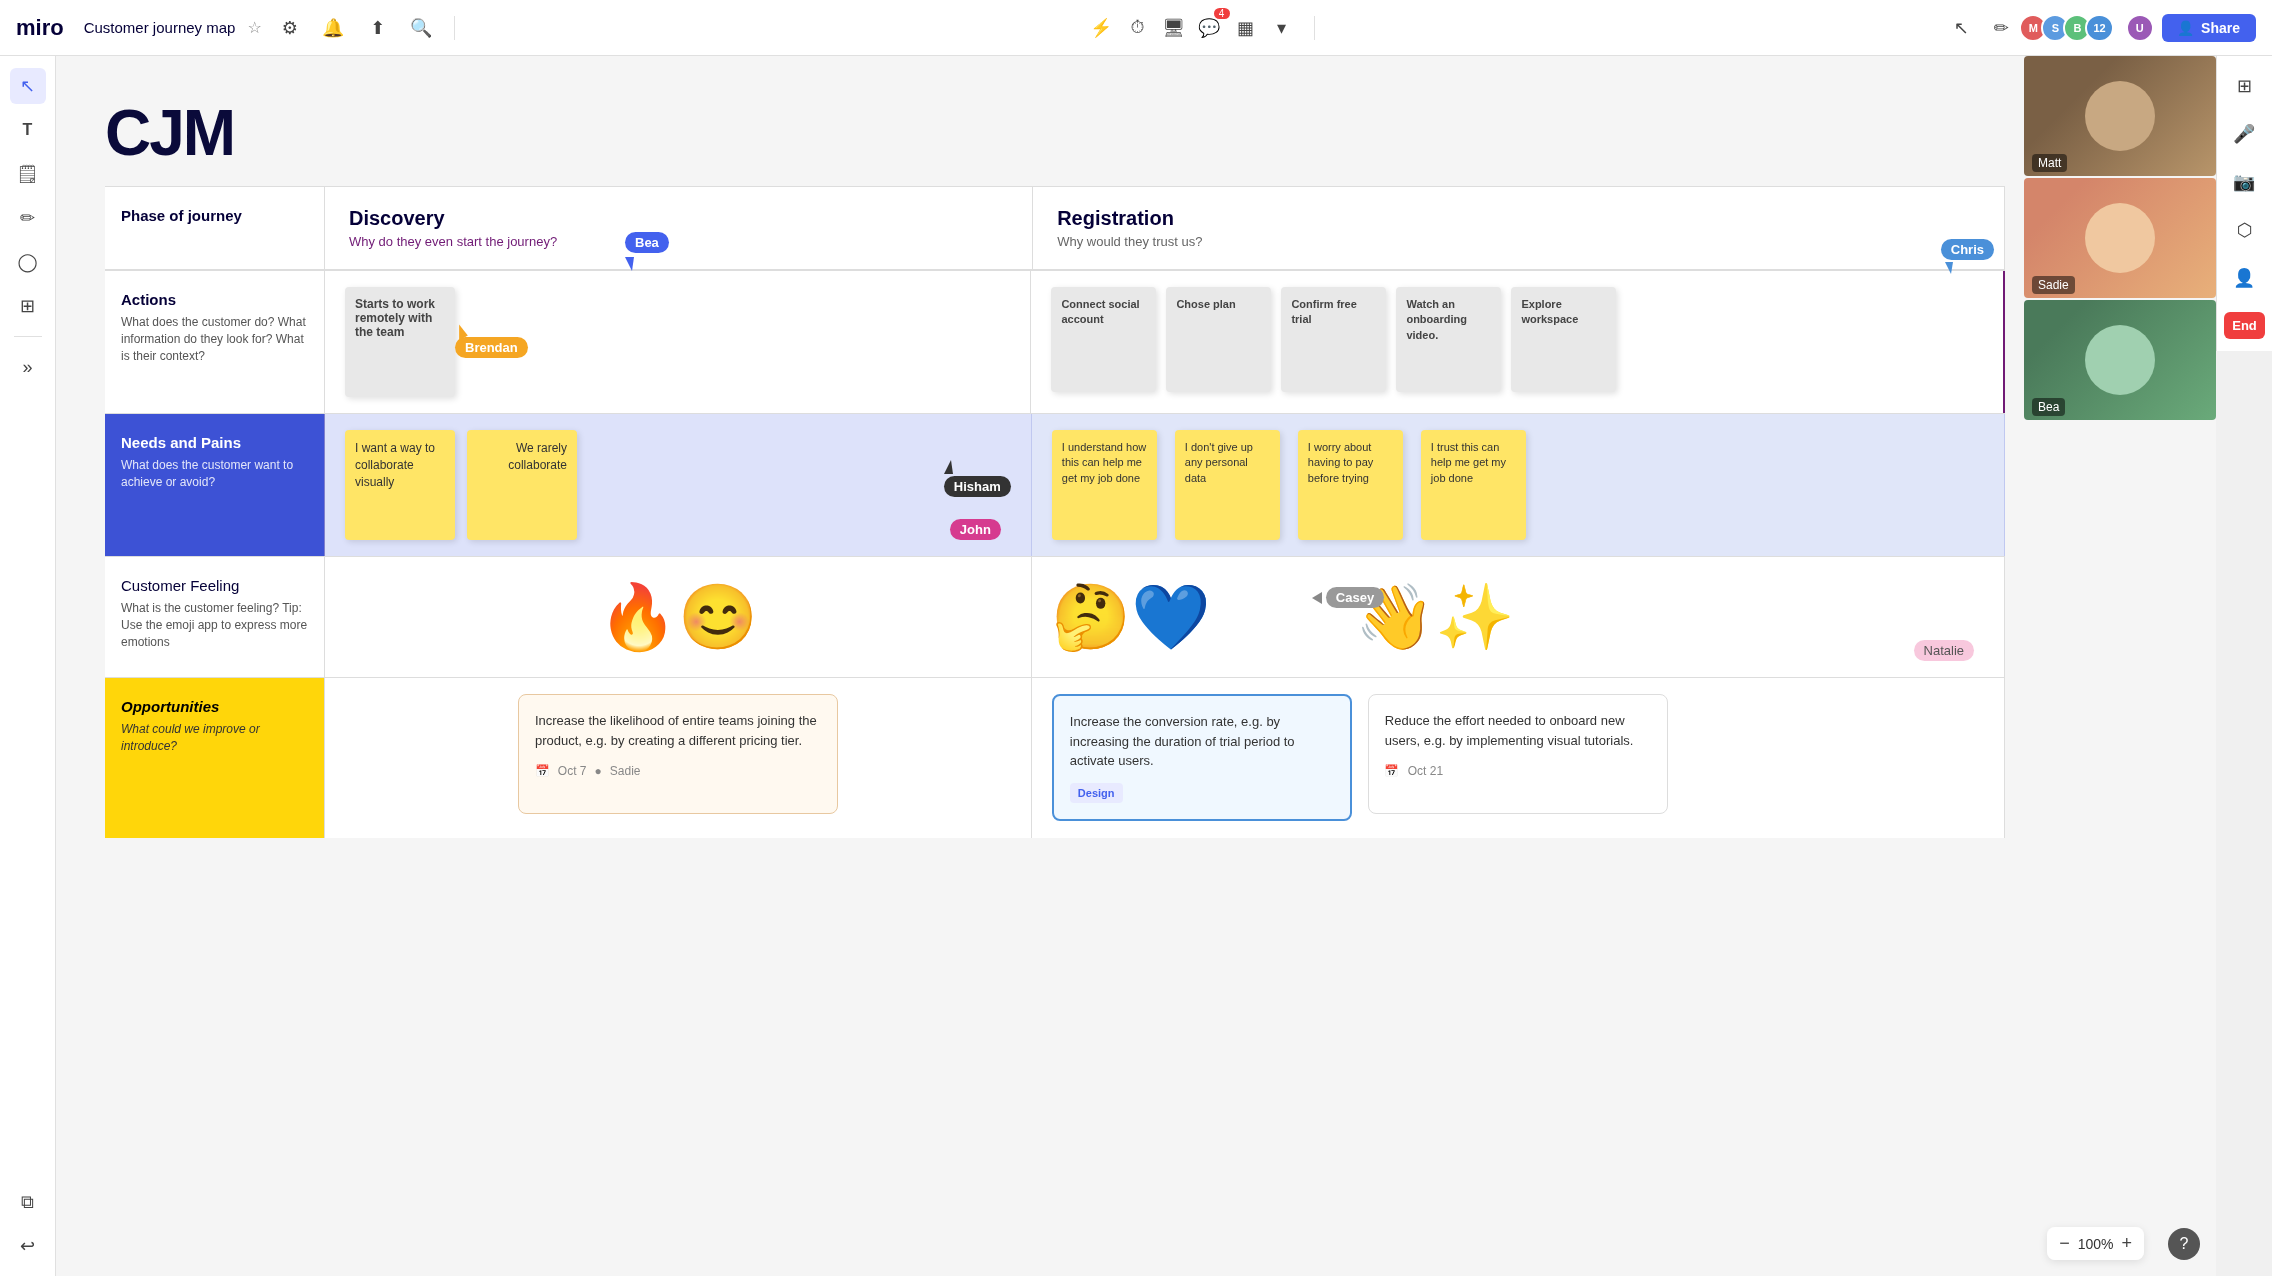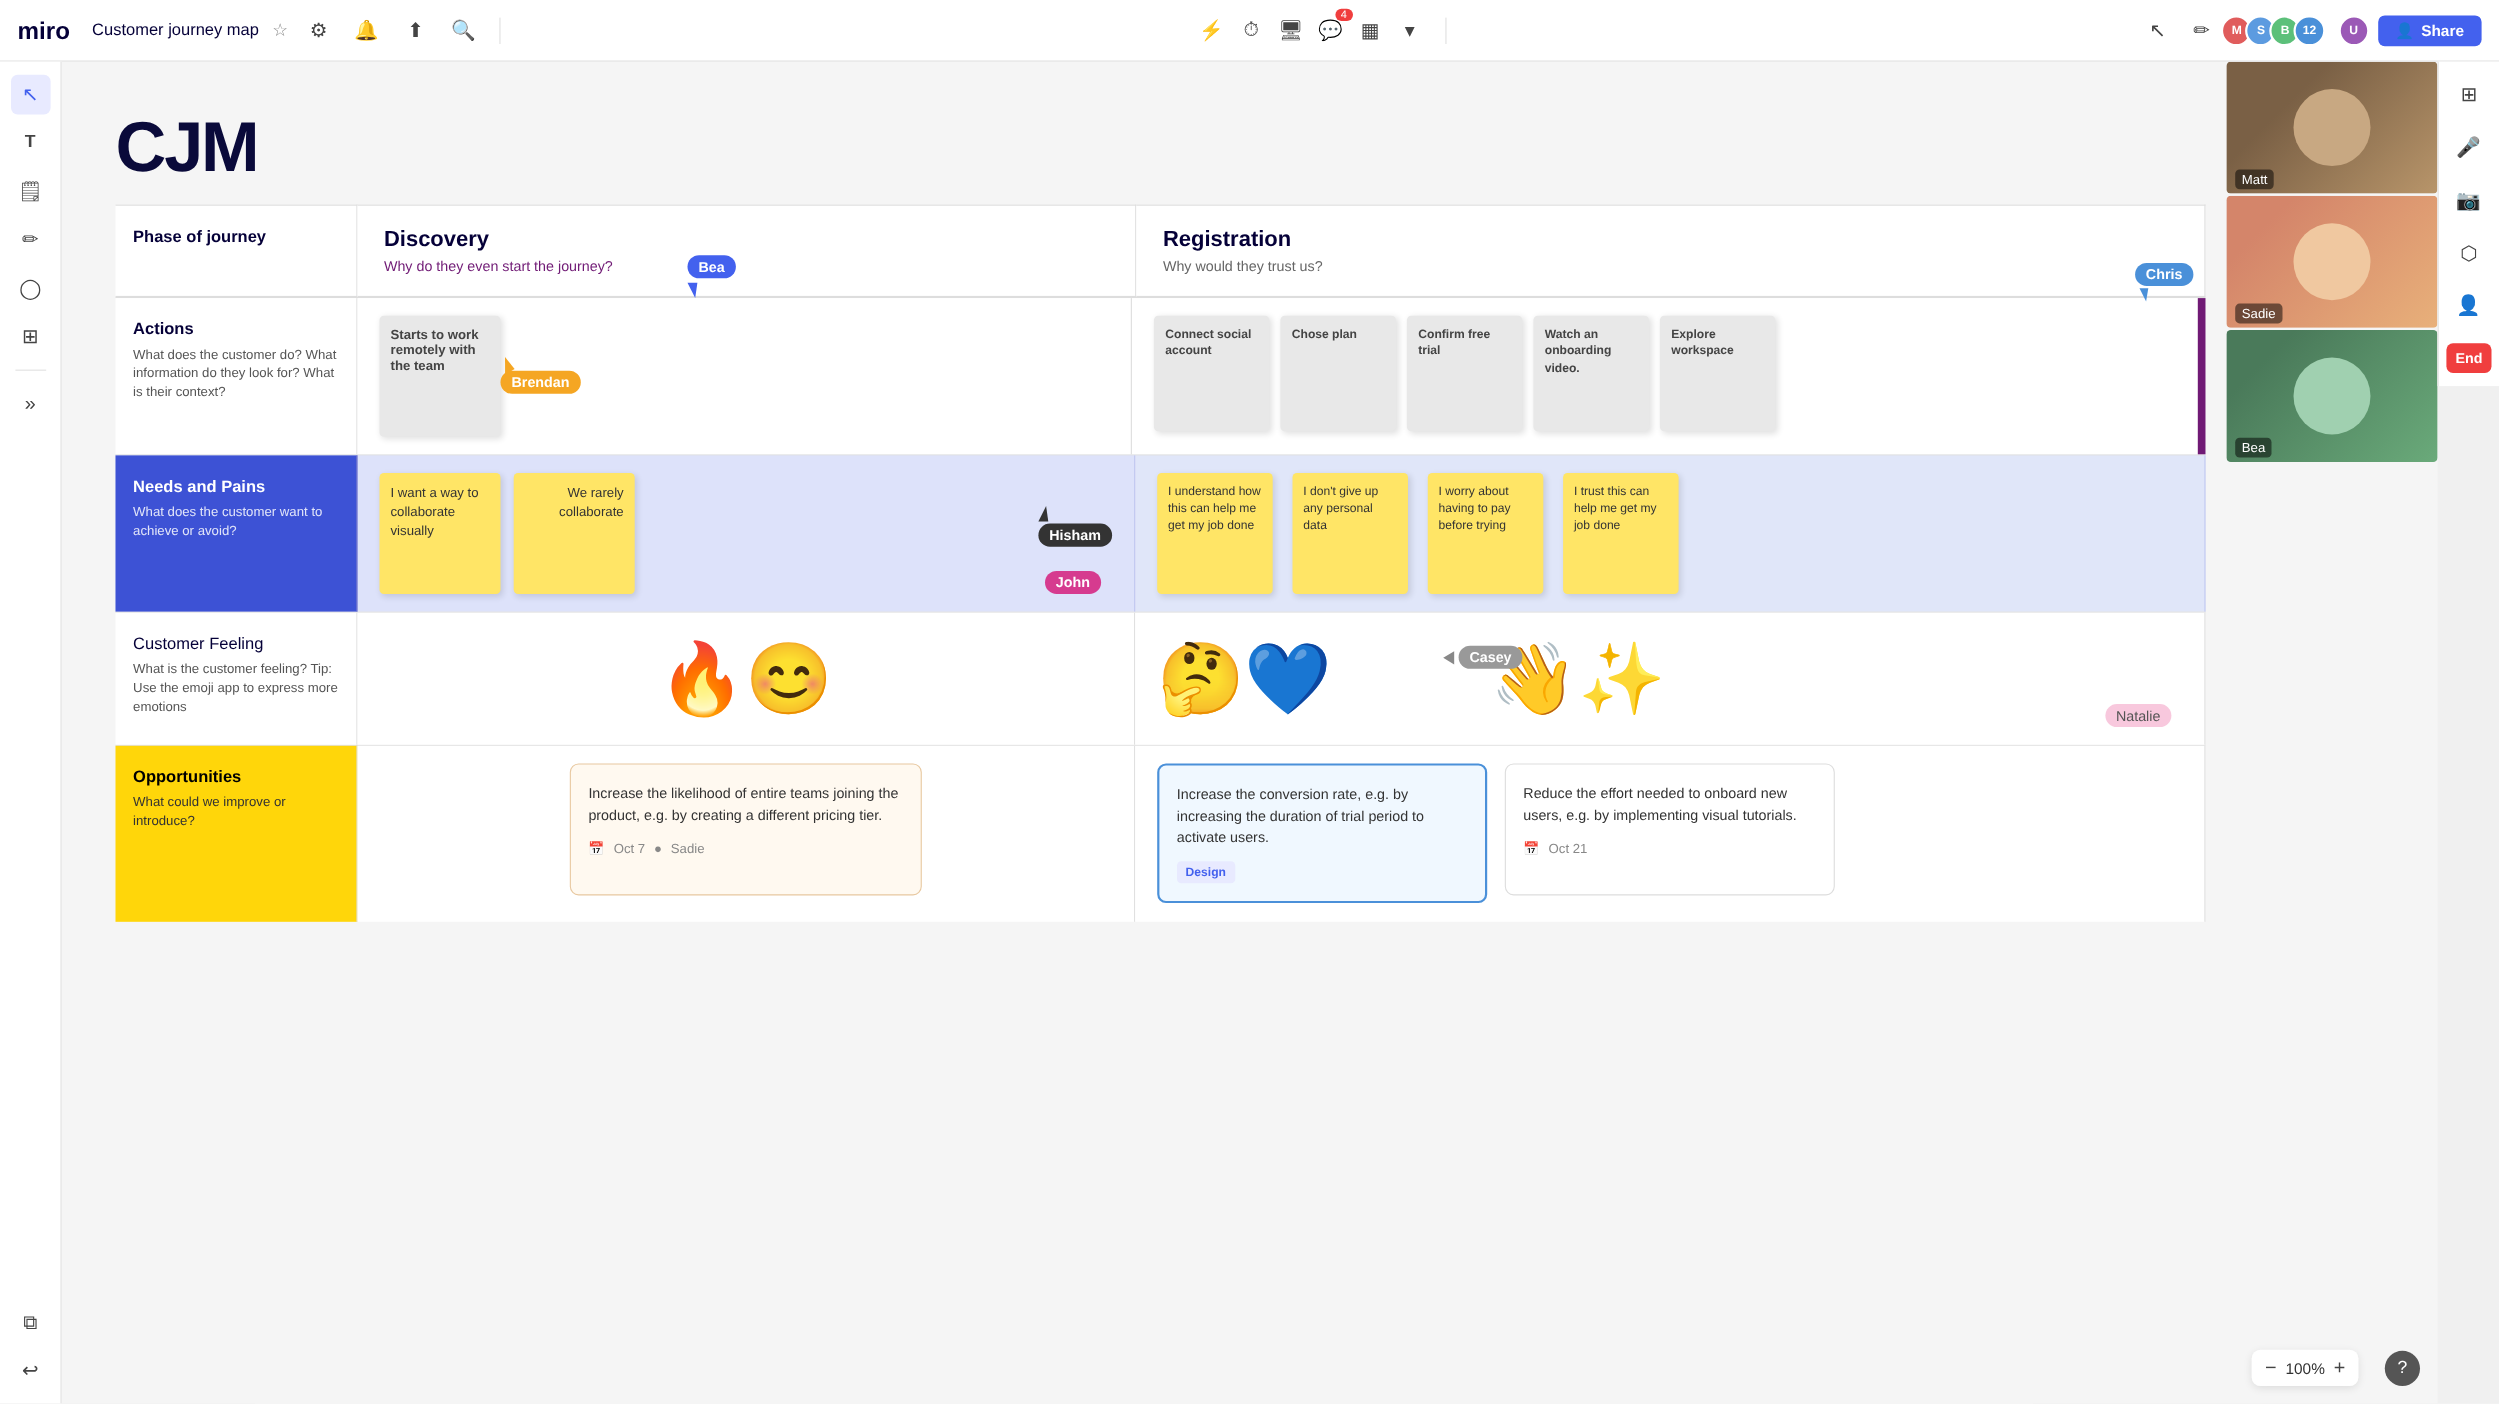--- a/index.html
+++ b/index.html
@@ -251,21 +251,21 @@
         <div class="gray-sticky sticky-gray" style="width:110px; height:110px; padding:10px; border-radius:4px; font-size:12px; color:#444; box-shadow: 2px 2px 6px rgba(0,0,0,0.12);">
           <span>Starts to work remotely with the team</span>
         </div>
 
         <div style="position:absolute; top:54px; left:130px; z-index:50;">
           <div style="width:0;height:0;border-left:8px solid transparent;border-right:2px solid transparent;border-bottom:14px solid #f5a623; transform:rotate(-30deg); margin-bottom:2px;"></div>
           <div style="background:#f5a623; color:#fff; border-radius:12px; padding:3px 10px; font-size:13px; font-weight:600; margin-top:-4px;">Brendan</div>
         </div>
       </div>
 
-      <div style="flex:1.4; padding:16px 20px; background:#fff; border-right:7px solid #701a75; min-height:140px; display:flex; align-items:flex-start; gap:10px; flex-wrap:wrap;">
+      <div style="flex:1.4; padding:16px 20px; background:#fff; border-right:2px solid #701a75; min-height:140px; display:flex; align-items:flex-start; gap:10px; flex-wrap:wrap;">
         <div class="sticky sticky-gray" style="width:105px; height:105px; padding:10px; font-size:11px; color:#444; border-radius:4px; box-shadow:2px 2px 6px rgba(0,0,0,0.12);">
           <span>Connect social account</span>
         </div>
         <div class="sticky sticky-gray" style="width:105px; height:105px; padding:10px; font-size:11px; color:#444; border-radius:4px; box-shadow:2px 2px 6px rgba(0,0,0,0.12);">
           <span>Chose plan</span>
         </div>
         <div class="sticky sticky-gray" style="width:105px; height:105px; padding:10px; font-size:11px; color:#444; border-radius:4px; box-shadow:2px 2px 6px rgba(0,0,0,0.12);">
           <span>Confirm free trial</span>
         </div>
         <div class="sticky sticky-gray" style="width:105px; height:105px; padding:10px; font-size:11px; color:#444; border-radius:4px; box-shadow:2px 2px 6px rgba(0,0,0,0.12);">
@@ -332,21 +332,21 @@
           <div style="width:0;height:0;border-top:6px solid transparent;border-bottom:6px solid transparent;border-right:10px solid #888;"></div>
           <div style="background:#999; color:#fff; border-radius:12px; padding:3px 10px; font-size:13px; font-weight:600;">Casey</div>
         </div>
         <span style="font-size:64px; margin-left: 120px;">👋✨</span>
 
         <div style="position:absolute; bottom:16px; right:30px; background:#f8c8dd; color:#555; border-radius:12px; padding:3px 10px; font-size:13px; font-weight:500; z-index:50;">Natalie</div>
       </div>
     </div>
 
     <div style="display:flex; border-top:1px solid #ddd;">
-      <div style="width:220px; min-width:220px; padding:20px 16px; background:#ffd60a; border-right:1px solid #ddd;">
+      <div style="width:220px; min-width:220px; padding:20px 16px; background:#ffd60a; border-right:1px solid #ddd;font-style:italic;">
         <div style="font-weight:700; font-size:15px; color:#000; margin-bottom:6px;">Opportunities</div>
         <div style="font-size:12px; color:#333; line-height:1.4;">What could we improve or introduce?</div>
       </div>
 
       <div style="flex:1; padding:16px 20px; background:#fff; border-right:1px solid #ddd; min-height:160px; display:flex; align-items:flex-start; justify-content:center;">
         <div class="opp-card" style="border:1px solid #e8c8a0; background:#fff9f0; border-radius:8px; padding:16px; width:320px; font-size:13px; line-height:1.5; color:#333;">
           <div>Increase the likelihood of entire teams joining the product, e.g. by creating a different pricing tier.</div>
           <div class="opp-card-meta">
             <span style="color:#888;">📅</span>
             <span>Oct 7</span>

